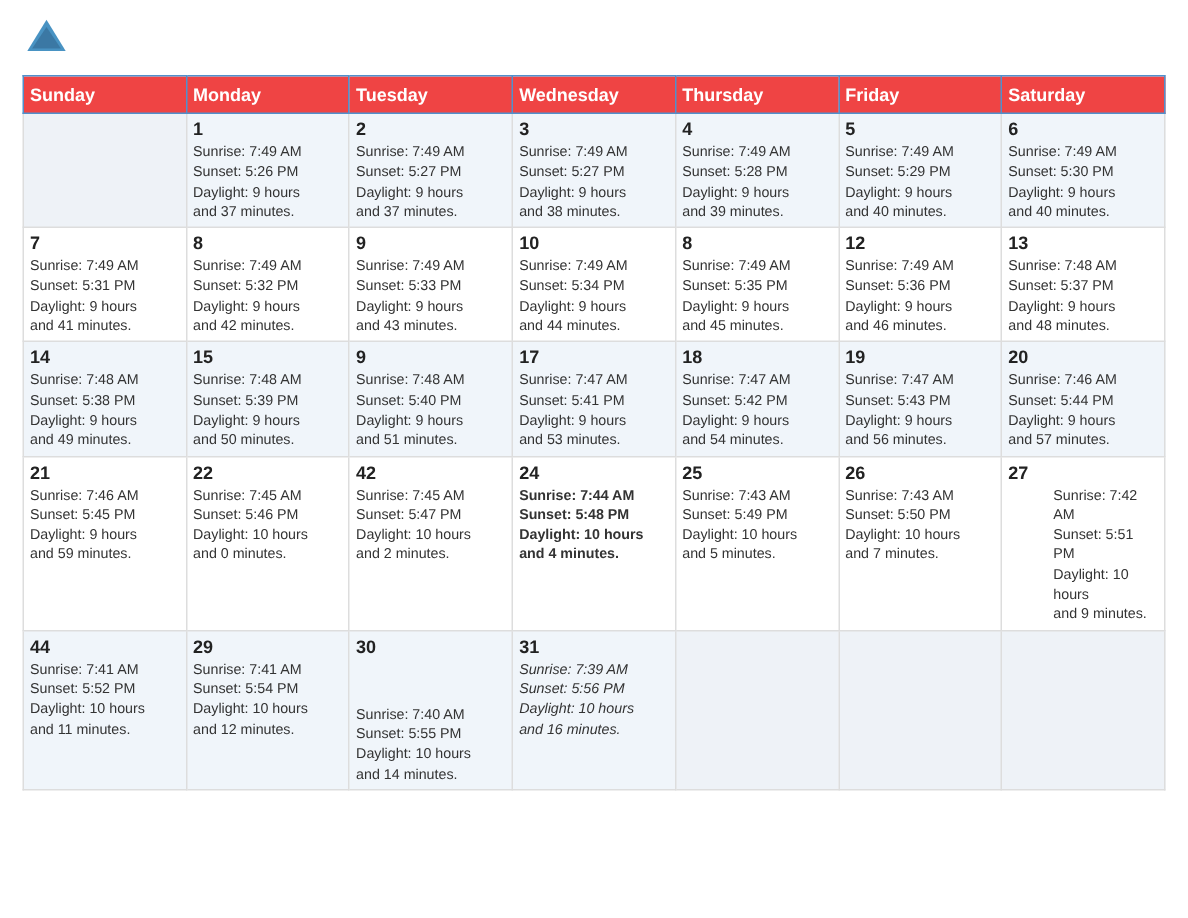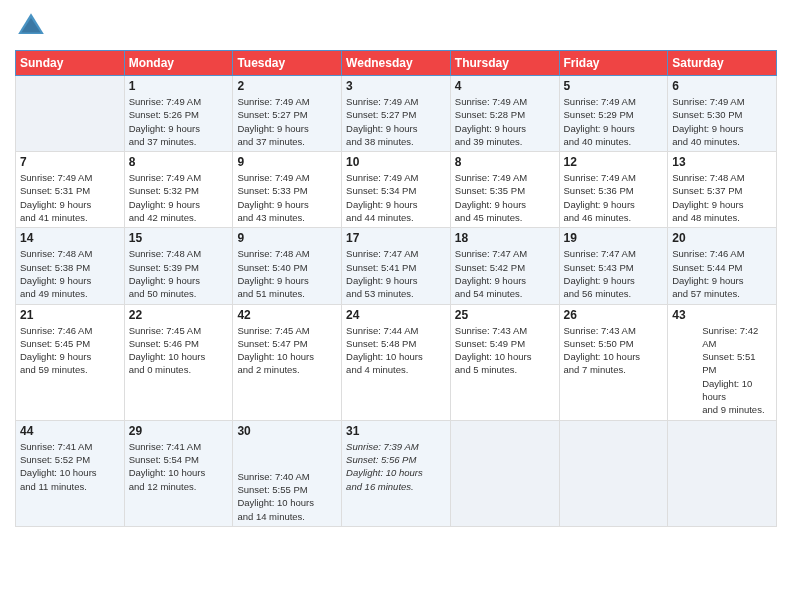--- a/index.html
+++ b/index.html
@@ -293,41 +293,41 @@
           </td>
           <td>
             <div class="day-num">42</div>
             <div class="day-info" style="white-space: pre-line;">Sunrise: 7:45 AM
 Sunset: 5:47 PM
 Daylight: 10 hours
 and 2 minutes.</div>
           </td>
           <td>
             <div class="day-num">24</div>
-            <div class="day-info" style="white-space: pre-line;">Sunrise: 7:44 AM
+            <div class="day-info" style="white-space: pre-line; font-weight: bold;">Sunrise: 7:44 AM
 Sunset: 5:48 PM
 Daylight: 10 hours
 and 4 minutes.</div>
           </td>
           <td>
             <div class="day-num">25</div>
             <div class="day-info" style="white-space: pre-line;">Sunrise: 7:43 AM
 Sunset: 5:49 PM
 Daylight: 10 hours
 and 5 minutes.</div>
           </td>
           <td>
             <div class="day-num">26</div>
             <div class="day-info" style="white-space: pre-line;">Sunrise: 7:43 AM
 Sunset: 5:50 PM
 Daylight: 10 hours
 and 7 minutes.</div>
           </td>
           <td>
-            <div class="day-num">43</div>
+            <div class="day-num">27</div>
             <div class="day-info" style="white-space: pre-line; margin-left: 30px;">Sunrise: 7:42 AM
 Sunset: 5:51 PM
 Daylight: 10 hours
 and 9 minutes.</div>
           </td>
         </tr>
         <tr class="row-alt">
           <td>
             <div class="day-num">44</div>
             <div class="day-info" style="white-space: pre-line;">Sunrise: 7:41 AM

